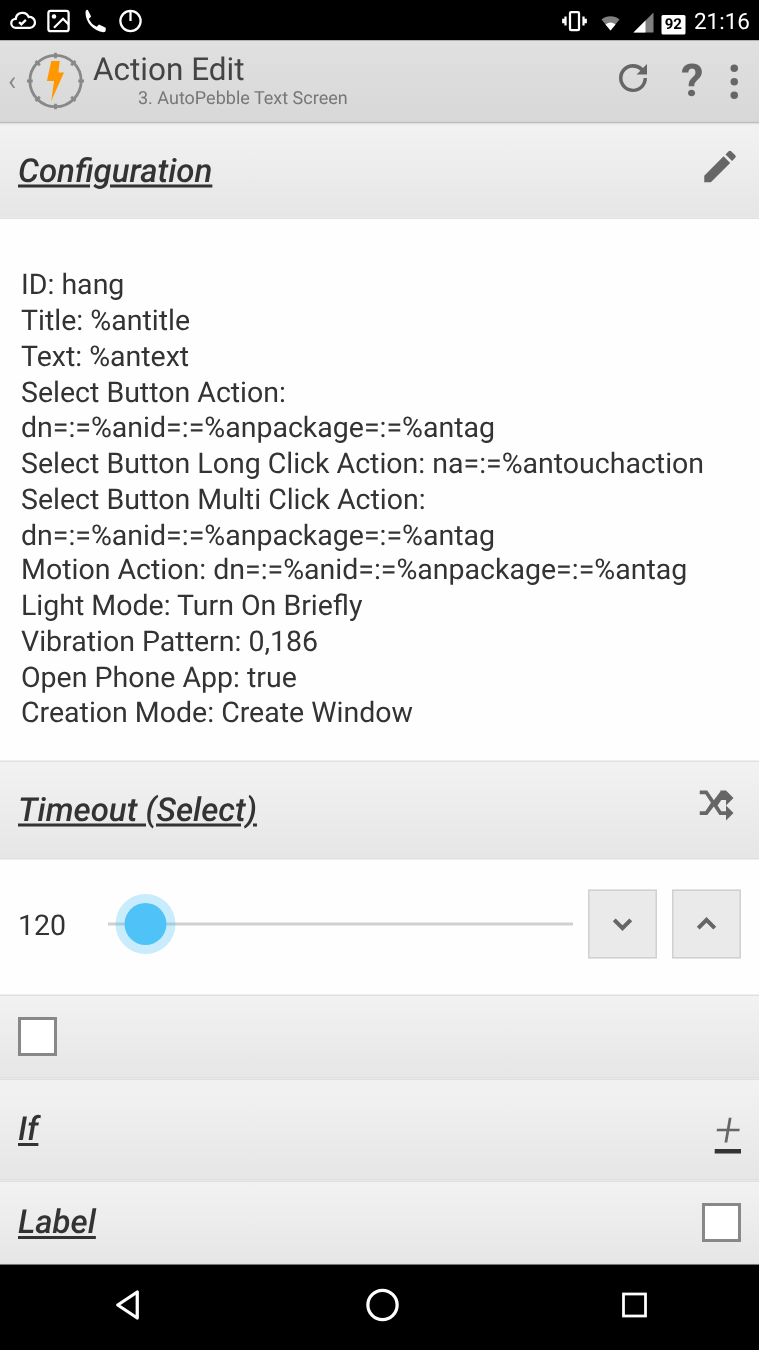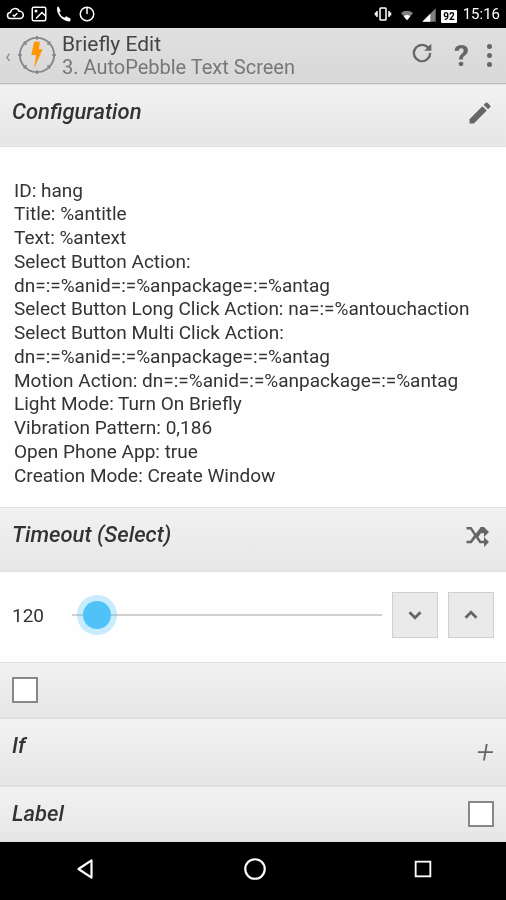--- a/index.html
+++ b/index.html
@@ -30,34 +30,36 @@
     border-bottom: 1px solid #bcbcbc;
     display: flex;
     align-items: center;
     height: 56px;
     padding: 0 4px 0 0;
   }
   .back-caret { width: 16px; display:flex; align-items:center; justify-content:center; color:#888; font-size:18px; }
   .app-icon { width: 42px; height: 42px; display:flex; align-items:center; justify-content:center; }
   .app-titles { flex:1; display:flex; flex-direction:column; line-height:1.1; padding-left:4px; }
   .app-title { font-size: 21px; color:#444; }
-  .app-subtitle { font-size: 20px; color:#777; }
+  .app-subtitle { font-size: 12px; color:#777;margin-left:30px; }
   .app-actions { display:flex; align-items:center; gap: 18px; padding-right: 10px; }
   .app-actions > * { color:#666; }
   .section-header {
     background: linear-gradient(#f2f2f2,#e6e6e6);
     font-style: italic;
     font-size: 22px;
     font-weight: 500;
     color: #333;
     padding: 14px 12px;
     display:flex;
+    align-items:center;
     justify-content: space-between;
     border-top: 1px solid #e0e0e0;
     border-bottom: 1px solid #e0e0e0;
+    text-decoration: underline;
   }
   .config-body {
     padding: 32px 14px 20px 14px;
     font-size: 19px;
     color: #333;
     line-height: 1.25;
     white-space: pre-wrap;
     word-break: break-word;
   }
   .timeout-row {
@@ -126,21 +128,21 @@
       </svg>
     <svg width="20" height="16" viewBox="0 0 24 24">
         <path d="M12 20l9-11a14 14 0 00-18 0z" fill="#fff" opacity="0.5"></path>
         <path d="M12 20l5-6a8 8 0 00-10 0z" fill="#fff"></path>
       </svg>
     <svg width="16" height="16" viewBox="0 0 24 24">
         <path d="M2 22L22 2v20z" fill="#fff" opacity="0.5"></path>
         <path d="M2 22L14 10v12z" fill="#fff"></path>
       </svg>
     <span class="batt">92</span>
-    <span style="font-size:15px; margin-left:2px;">15:16</span>
+    <span style="font-size:15px; margin-left:2px;">21:16</span>
   </div>
 </div>
 
 <div class="app-bar">
   <div class="back-caret">‹</div>
   <div class="app-icon">
     <svg width="38" height="38" viewBox="0 0 40 40">
       <circle cx="20" cy="20" r="18" fill="none" stroke="#888" stroke-width="2"></circle>
       <g transform="translate(20,20)">
         <path d="M-3 -14 L3 -14 L2 -6 L6 -6 L-3 14 L-1 0 L-6 0 Z" fill="#ff9800"></path>
@@ -151,21 +153,21 @@
         <line x1="0" y1="20" x2="4" y2="20"></line>
           <line x1="36" y1="20" x2="40" y2="20"></line>
         <line x1="6" y1="6" x2="9" y2="9"></line>
           <line x1="31" y1="31" x2="34" y2="34"></line>
         <line x1="6" y1="34" x2="9" y2="31"></line>
           <line x1="31" y1="9" x2="34" y2="6"></line>
       </g>
     </svg>
   </div>
   <div class="app-titles">
-    <div class="app-title">Briefly Edit</div>
+    <div class="app-title">Action Edit</div>
     <div class="app-subtitle">3. AutoPebble Text Screen</div>
   </div>
   <div class="app-actions">
     <div class="refresh">
       <svg width="28" height="28" viewBox="0 0 24 24">
           <path d="M12 4a8 8 0 108 8h-2a6 6 0 11-1.8-4.2L14 10h6V4l-2.3 2.3A8 8 0 0012 4z" fill="#666"></path>
         </svg>
     </div>
     <div style="font-size:30px; font-weight:bold; color:#666;">?</div>
     <div class="overflow-dots">

